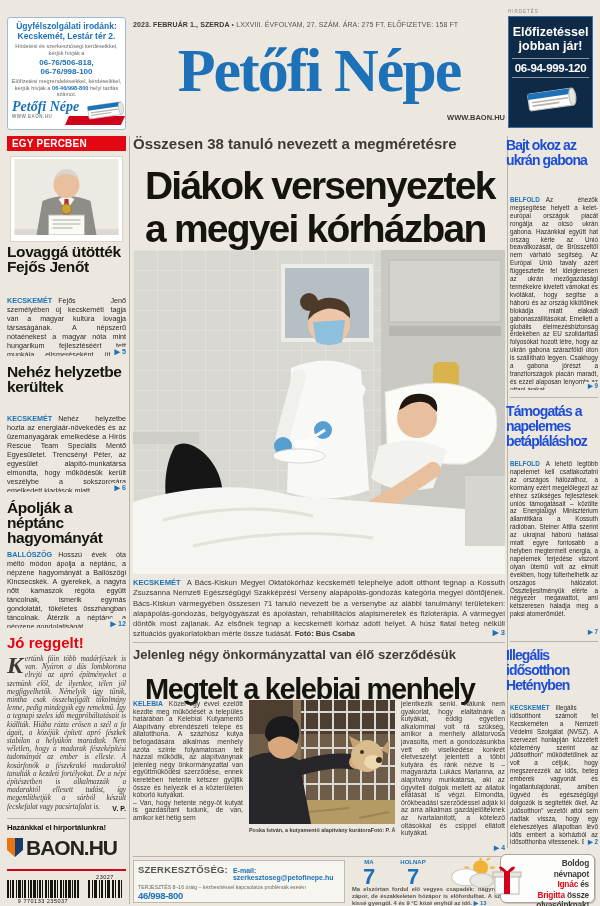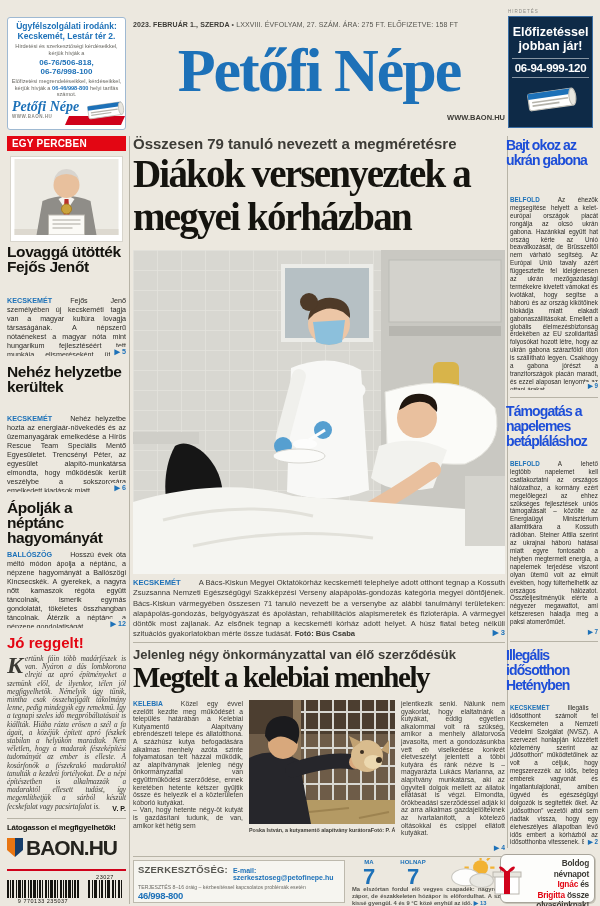--- a/index.html
+++ b/index.html
@@ -4,21 +4,21 @@
 <style>
   html,body{margin:0;padding:0;}
   .page{position:relative;width:600px;height:906px;background:#ece8df;font-family:"Liberation Sans",sans-serif;color:#2b2a26;overflow:hidden;}
   .abs{position:absolute;}
   .hairline{position:absolute;height:1px;background:#b7b3a6;}
   .vrule{position:absolute;width:1px;background:#b7b3a6;}
   .redrule{position:absolute;height:2px;background:#d0021b;}
   .blue{color:#1d71b8;}
   .red{color:#e30613;margin-top:28px;}
   .jus{text-align:justify;}
-  .tag{color:#1d71b8;font-weight:700;padding-right:18px;}
+  .tag{color:#1d71b8;font-weight:700;padding-right:6px;}
   .pg{position:absolute;right:0;bottom:0;color:#1d71b8;font-weight:700;background:#ece8df;padding-left:4px;}
   .body-block{position:absolute;overflow:hidden;}
   
   .dateline{position:absolute;left:133px;top:21px;width:372px;font-size:7px;color:#55544e;letter-spacing:.1px;}
   .dateline b{color:#3c3b36;}
   .masthead{position:absolute;left:133px;top:26px;width:372px;margin:0;text-align:center;font-family:"Liberation Serif",serif;font-weight:700;font-size:62px;line-height:88px;letter-spacing:-2px;color:#1d71b8;}
   .website{position:absolute;left:335px;top:113px;width:170px;text-align:right;font-size:7.5px;font-weight:700;color:#3c3b36;}
   .office-ad{position:absolute;left:7px;top:17px;width:119px;height:113px;background:#fff;border:1px solid #9fb9d2;border-radius:3px;box-sizing:border-box;padding:4px 3px 0 3px;text-align:center;overflow:hidden;}
   .office-title{font-size:8.5px;line-height:9.5px;font-weight:800;color:#1d71b8;}
   .office-info{font-size:5.6px;line-height:6.6px;color:#6b6a64;margin-top:2px;}
@@ -40,21 +40,21 @@
   .morning-title{position:absolute;left:7px;top:634px;width:119px;font-size:15px;font-weight:800;color:#e30613;margin:0;}
   .morning{left:7px;top:655px;width:119px;height:158px;font-family:"Liberation Serif",serif;font-style:italic;font-size:7.2px;line-height:8.2px;color:#3a3934;}
   .morning::first-letter{float:left;font-size:24px;line-height:19px;padding:1px 2px 0 0;font-weight:700;}
   .sig{position:absolute;right:0;bottom:0;font-weight:700;background:#ece8df;padding-left:4px;font-style:normal;font-family:"Liberation Sans",sans-serif;font-size:7px;color:#15140f;}
   .portal-teaser{position:absolute;left:7px;top:823px;width:119px;font-size:7.8px;font-weight:800;color:#15140f;letter-spacing:-.2px;}
   .baon-row{position:absolute;left:7px;top:835px;width:119px;height:26px;display:flex;align-items:center;gap:3px;}
   .baon-text{font-size:21px;font-weight:800;letter-spacing:-1px;color:#24231e;}
   .bc-num{position:absolute;font-size:5.5px;color:#15140f;letter-spacing:.5px;}
   
   .kicker{position:absolute;left:133px;font-weight:800;color:#3c3b36;margin:0;}
-  .headline{position:absolute;left:133px;width:372px;font-weight:800;color:#15140f;margin:0;font-family:Liberation Serif, serif;}
+  .headline{position:absolute;left:133px;width:372px;font-weight:800;color:#15140f;margin:12px;}
   .caption{left:133px;top:578px;width:372px;height:60px;font-size:7.6px;line-height:10.3px;color:#3a3934;}
   .caption .pg{font-size:7.6px;}
   .art-col{font-size:6.8px;line-height:7.6px;color:#3a3934;}
   .dog-caption{position:absolute;left:249px;top:827px;width:146px;display:flex;justify-content:space-between;font-size:5.4px;font-weight:700;color:#3c3b36;white-space:nowrap;overflow:hidden;}
   
   .t-right{position:absolute;left:506px;width:89px;font-size:14px;line-height:15px;font-weight:800;letter-spacing:-.9px;color:#1d4ed8;margin:0;}
   .rbody{left:510px;width:88px;font-size:6.3px;line-height:7.9px;}
   .rbody .pg{font-size:6.3px;}
   
   .foot-box{position:absolute;left:133px;top:860px;width:212px;height:43px;background:#f6f5f0;border:1px solid #bdb9ad;box-sizing:border-box;padding:3px 4px;}
@@ -150,21 +150,21 @@
   <h2 class="t-left" style="top:364px;">Nehéz helyzetbe kerültek</h2>
   <p class="body-block sbody jus" style="top:414px;height:78px;margin:0;"><span class="tag">KECSKEMÉT</span><span>Nehéz helyzetbe hozta az energiaár-növekedés és az üzemanyagárak emelkedése a Hírös Rescue Team Speciális Mentő Egyesületet. Trencsényi Péter, az egyesület alapító-munkatársa elmondta, hogy működésük került veszélybe a sokszorosára emelkedett kiadások miatt.</span><span class="pg" style="font-size:7.2px;">▶ 6</span></p>
 
   <h2 class="t-left" style="top:500px;">Ápolják a néptánc hagyományát</h2>
   <p class="body-block sbody jus" style="top:550px;height:78px;margin:0;"><span class="tag">BALLÓSZÖG</span><span>Hosszú évek óta méltó módon ápolja a néptánc, a népzene hagyományát a Ballószögi Kincsecskék. A gyerekek, a nagyra nőtt kamaszok régóta együtt táncolnak, ismerik egymás gondolatát, tökéletes összhangban táncolnak. Átérzik a néptánc, a népzene gondolatiságát.</span><span class="pg" style="font-size:7.2px;">▶ 12</span></p>
 
   <h2 class="morning-title">Jó reggelt!</h2>
   <p class="body-block morning jus" style="margin:0;"><span>Kertünk fáin több madárfészek is van. Nyáron a dús lombkorona elrejti az apró építményeket a szemünk elől, de ilyenkor, télen jól megfigyelhetők. Némelyik úgy tűnik, mintha csak összehajigált tákolmány lenne, pedig mindegyik egy remekmű. Így a tegnapi szeles idő megpróbáltatásait is kiállták. Hiába rázta erősen a szél a fa ágait, a közéjük épített apró fészkek stabilan a helyükön maradtak. Nem véletlen, hogy a madarak fészeképítési tudományát az ember is elleste. A kosárfonók a fészekrakó madaraktól tanulták a kezdeti fortélyokat. De a népi építészetben is alkalmazzák a madaraktól ellesett tudást, így megemlíthetjük a sárból készült fecskefalat vagy pacsirtafalat is.</span><span class="sig">V. P.</span></p>
 
   <div class="hairline" style="left:7px;top:818px;width:119px;"></div>
-  <div class="portal-teaser">Látogasson el megfigyelhetők!</div>
+  <div class="portal-teaser">Hazánkkal el hírportálunkra!</div>
   <div class="baon-row">
     <svg viewBox="0 0 16 20" width="16" height="20">
       <path d="M0 0 H8 V19 L0 12 Z" fill="#e87511"></path>
         <path d="M8 0 H16 V12 L8 19 Z" fill="#173e6b"></path>
     </svg>
     <span class="baon-text">BAON.HU</span>
   </div>
   <div class="redrule" style="left:7px;top:869px;width:119px;"></div>
 
   <span class="bc-num" style="left:88px;top:874px;width:34px;text-align:center;">23027</span>
@@ -207,21 +207,21 @@
         <rect x="13" width="2" height="18"></rect>
         <rect x="17" width="1" height="18"></rect>
         <rect x="19" width="3" height="18"></rect>
         <rect x="24" width="2" height="18"></rect>
         <rect x="27" width="1" height="18"></rect>
         <rect x="30" width="2" height="18"></rect>
         <rect x="33" width="1" height="18"></rect>
       </svg>
   </div>
 
-  <h3 class="kicker" style="top:135px;font-size:15px;width:372px;">Összesen 79 tanuló nevezett a megméretésre</h3>
+  <h3 class="kicker" style="top:135px;font-size:15px;width:372px;">Összesen 38 tanuló nevezett a megméretésre</h3>
   <h1 class="headline" style="top:152px;font-size:39px;line-height:43px;letter-spacing:-1.8px;">Diákok versenyeztek a megyei kórházban</h1>
 
   <div class="abs" style="left:133px;top:250px;">
     <svg viewBox="0 0 372 324" width="372" height="324">
       <defs>
           <pattern id="tile" width="24" height="20" patternUnits="userSpaceOnUse">
             <rect width="24" height="20" fill="#d8d7d1"></rect>
             <path d="M0 0H24M0 0V20" stroke="#e4e3dd" stroke-width="1.5"></path>
           </pattern>
         </defs>

